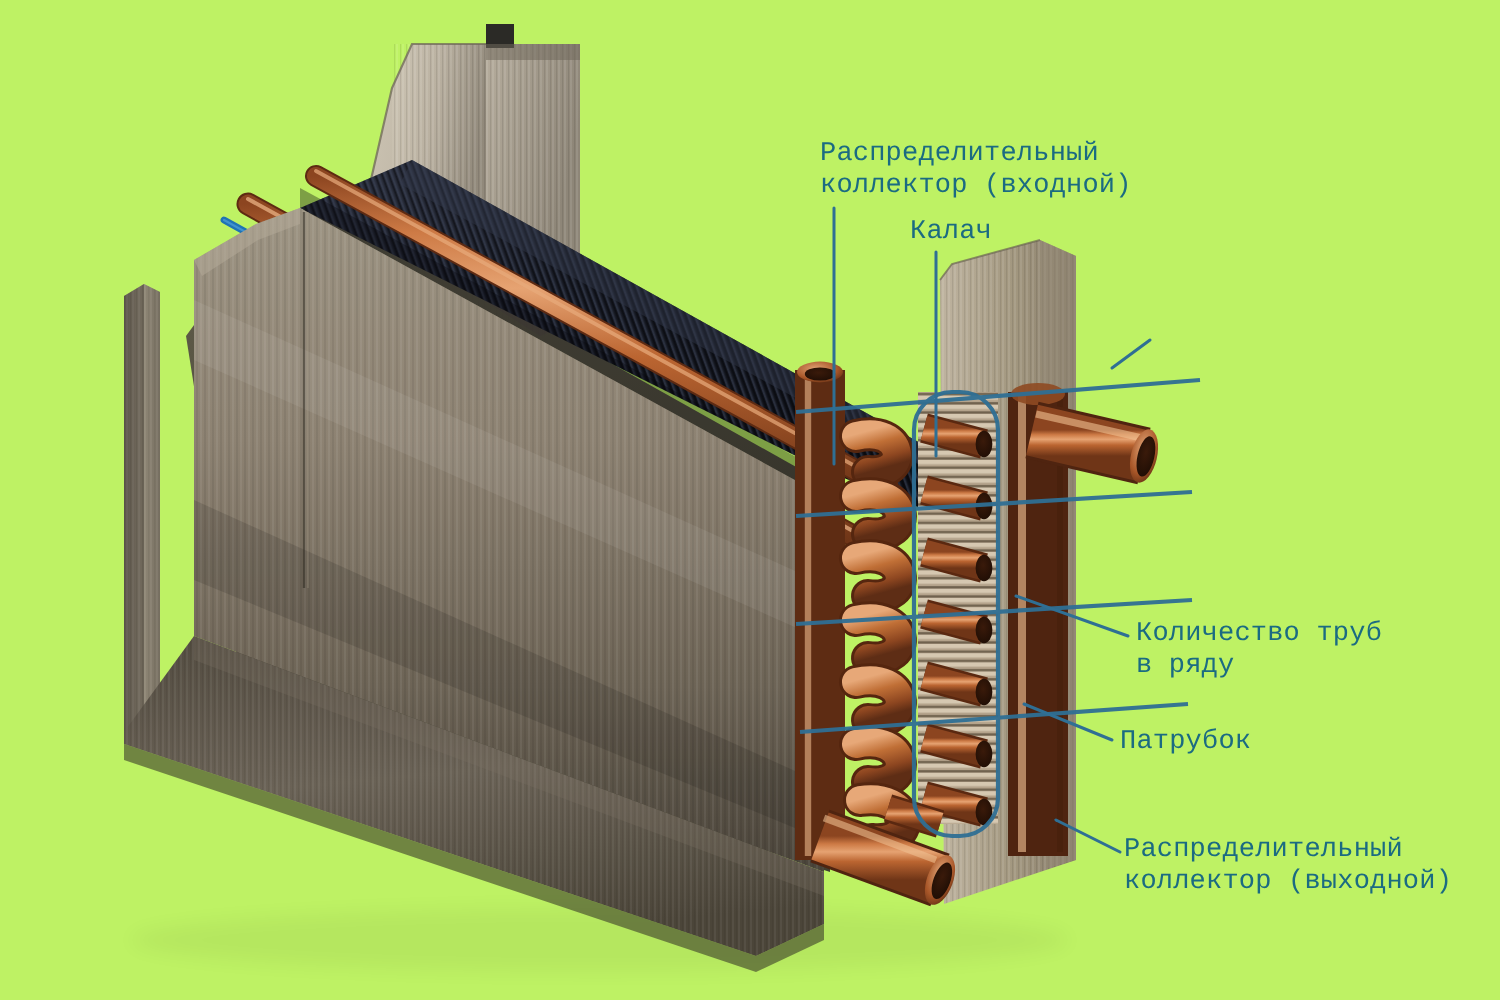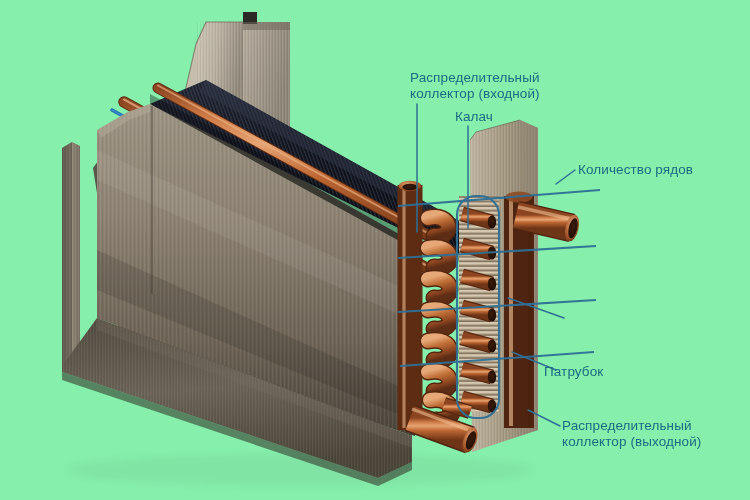--- a/index.html
+++ b/index.html
@@ -1,28 +1,28 @@
 <!DOCTYPE html>
 <html><head>
 <meta charset="utf-8">
 <style>
   html,body{margin:0;padding:0;background:#ffffff;}
   body{width:750px;height:500px;overflow:hidden;
        font-family:"Liberation Sans","DejaVu Sans",sans-serif;}
 
-  #stage{position:relative;width:750px;height:500px;background:#86efac;}
+  #stage{position:relative;width:750px;height:500px;background:#bef264;font-family:Liberation Mono, monospace;}
   #art{position:absolute;left:0;top:0;width:750px;height:500px;}
 
   .lbl{position:absolute;color:#1b6b82;font-size:13.5px;line-height:16px;
        letter-spacing:.1px;white-space:pre;font-weight:400;}
   .lbl.l1{left:410px;top:70px;}
   .lbl.l2{left:455px;top:109px;}
   .lbl.l3{left:578px;top:162px;}
   .lbl.l4{left:568px;top:310px;}
-  .lbl.l5{left:544px;top:364px;}
+  .lbl.l5{left:560px;top:364px;}
   .lbl.l6{left:562px;top:418px;}
 </style>
 </head>
 <body>
 
 <div id="stage">
 
   <svg id="art" viewBox="0 0 750 500">
     <defs>
 
@@ -348,18 +348,19 @@
 
         <path d="M528,410 L560,426"></path>
       </g>
 
     </g>
   </svg>
 
   <div class="lbl l1">Распределительный
 коллектор (входной)</div>
   <div class="lbl l2">Калач</div>
-  <div class="lbl l3">Количество рядов</div>
+  <div class="lbl l4">Количество труб
+в ряду</div>
   <div class="lbl l5">Патрубок</div>
   <div class="lbl l6">Распределительный
 коллектор (выходной)</div>
 
 </div>
 
 </body></html>

